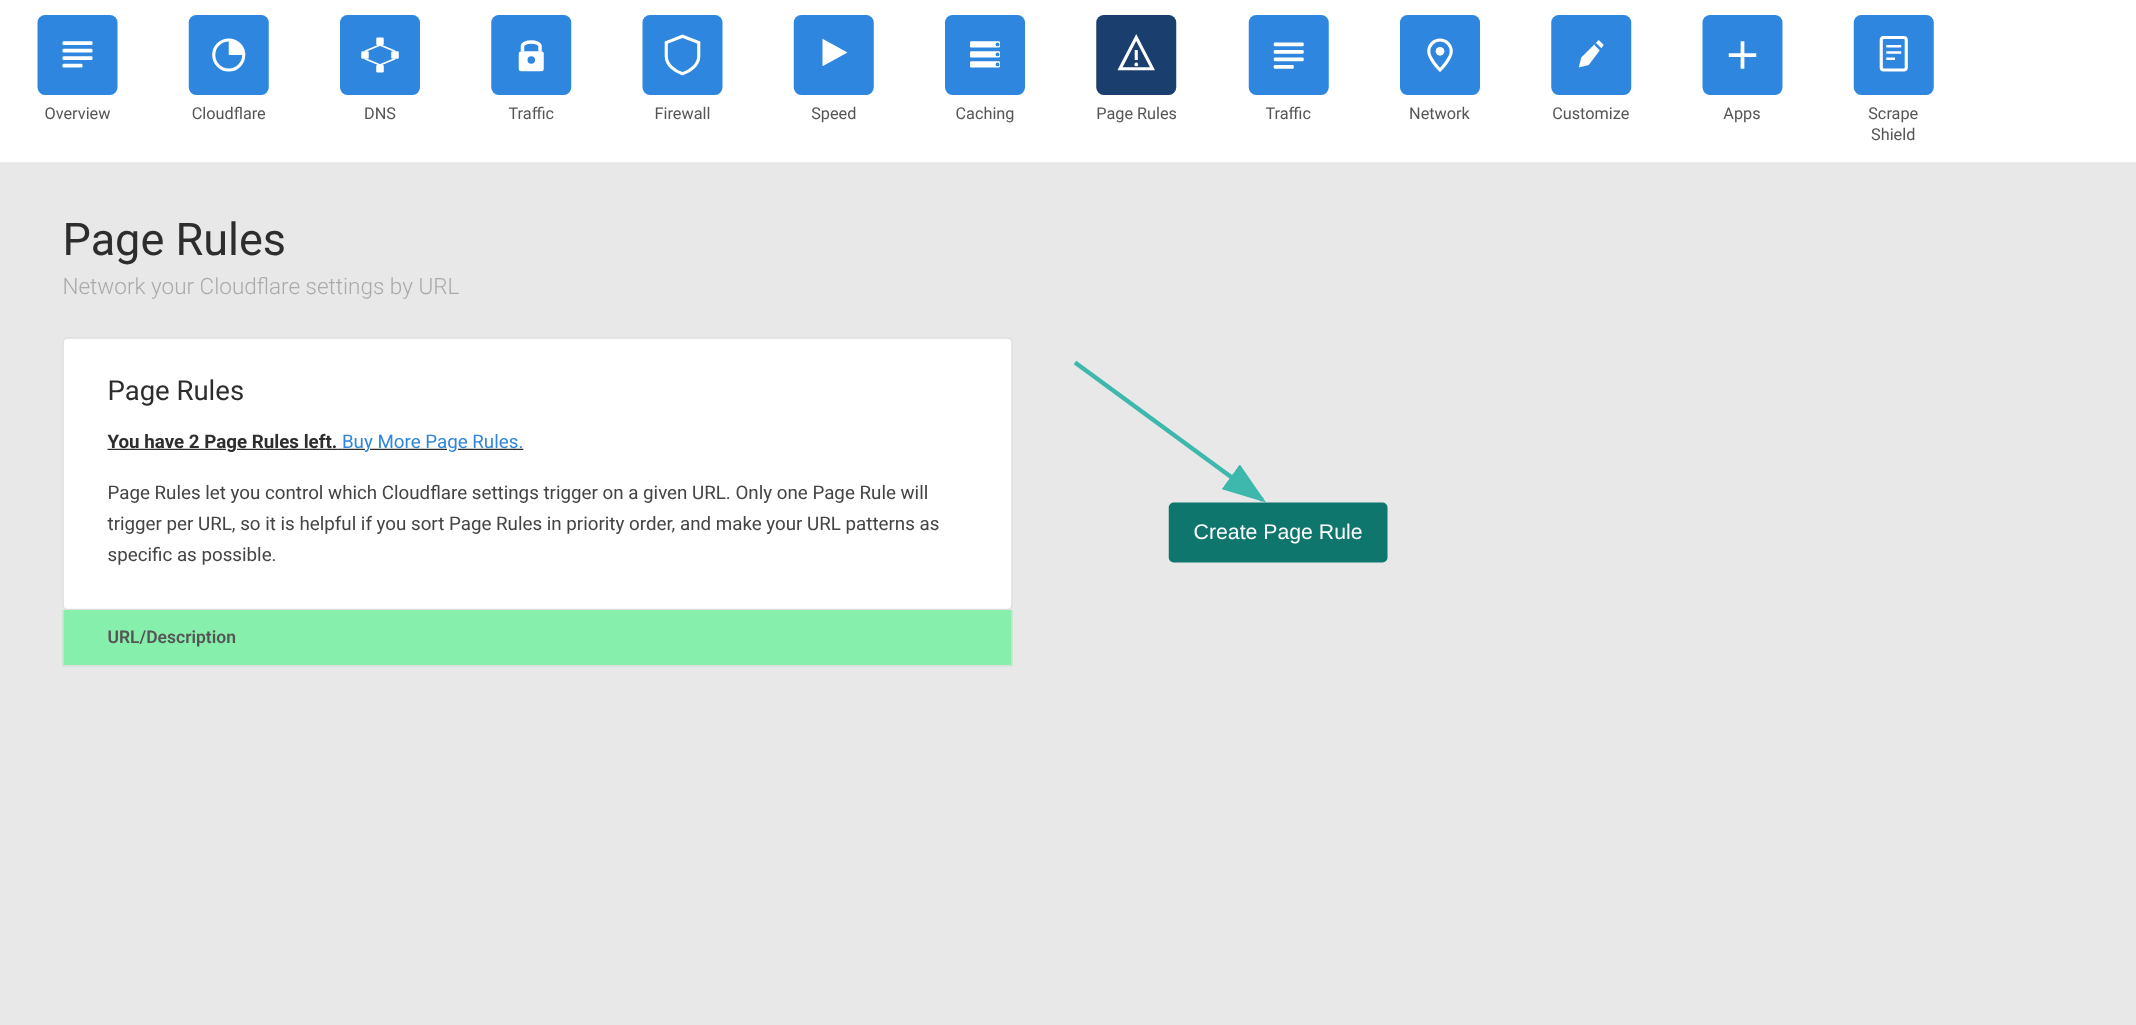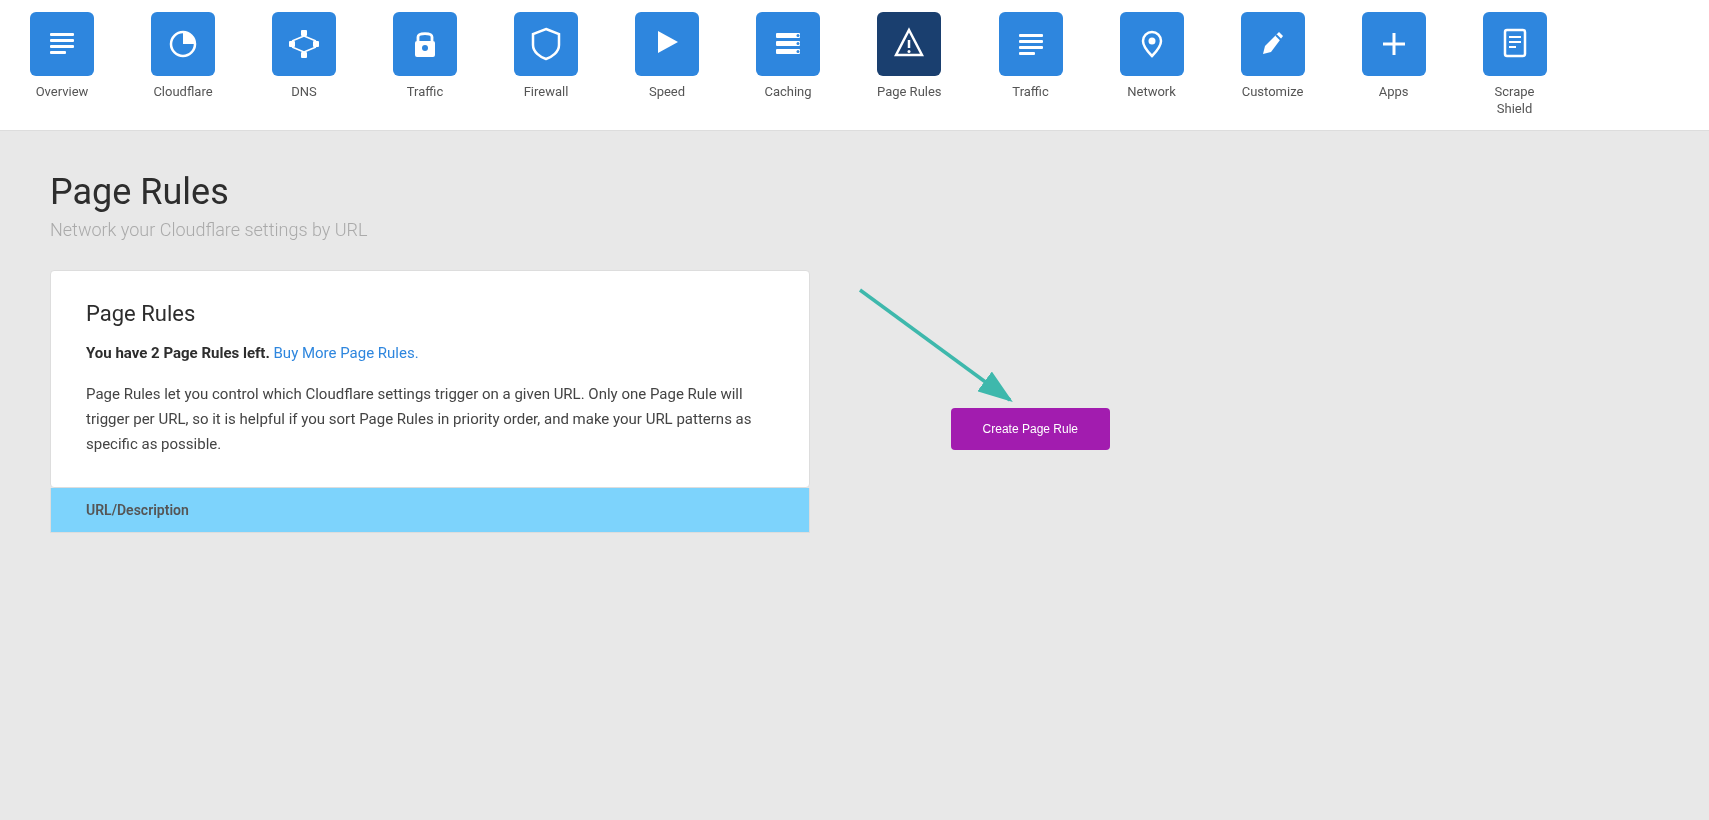--- a/index.html
+++ b/index.html
@@ -90,20 +90,21 @@
       font-size: 22px;
       font-weight: 400;
       color: #2d2d2d;
       margin-bottom: 16px;
     }
     .card-rules-info {
       font-size: 15px;
       color: #2d2d2d;
       margin-bottom: 18px;
       line-height: 1.5;
+      text-decoration: underline;
     }
     .card-rules-info strong {
       font-weight: 700;
     }
     .card-rules-info a {
       color: #2e86de;
       text-decoration: none;
     }
     .card-description {
       font-size: 15px;
@@ -123,36 +124,36 @@
     }
 
     
     .arrow-container {
       position: relative;
       width: 300px;
       height: 180px;
     }
 
     .create-btn {
-      background: #a21caf;
+      background: #0f766e;
       color: #fff;
       border: none;
       border-radius: 4px;
-      padding: 14px 32px;
-      font-size: 12px;
+      padding: 14px 20px;
+      font-size: 17px;
       cursor: pointer;
       white-space: nowrap;
       position: absolute;
       bottom: 0;
       right: 20px;
     }
 
     
     .table-header {
-      background: #7dd3fc;
+      background: #86efac;
       border: 1px solid #ddd;
       border-top: none;
       padding: 14px 35px;
       font-size: 14px;
       font-weight: 600;
       color: #555;
       max-width: 760px;
     }
   </style>
 </head>

